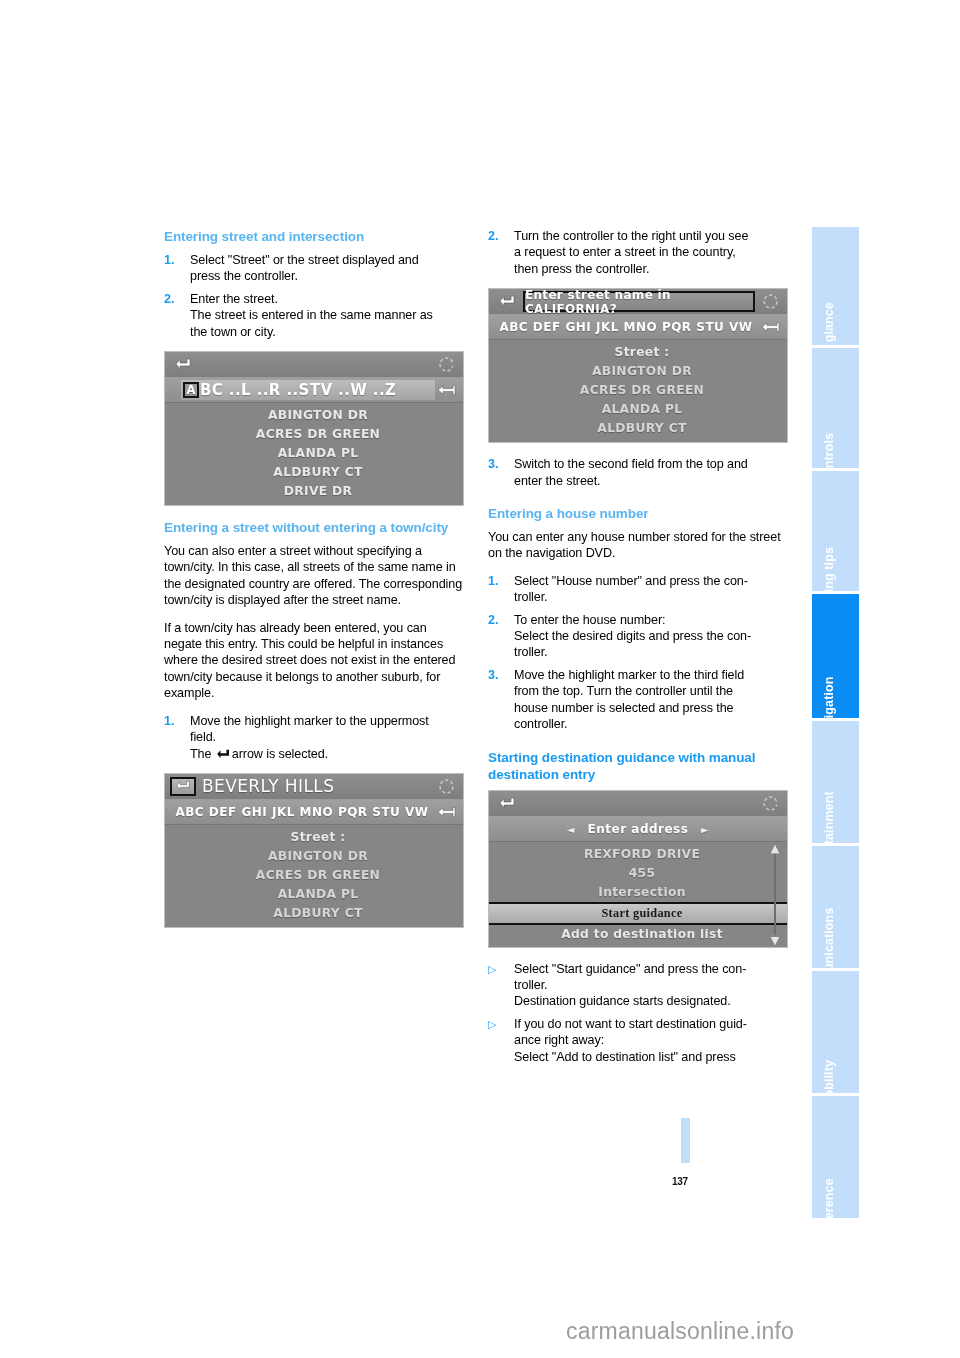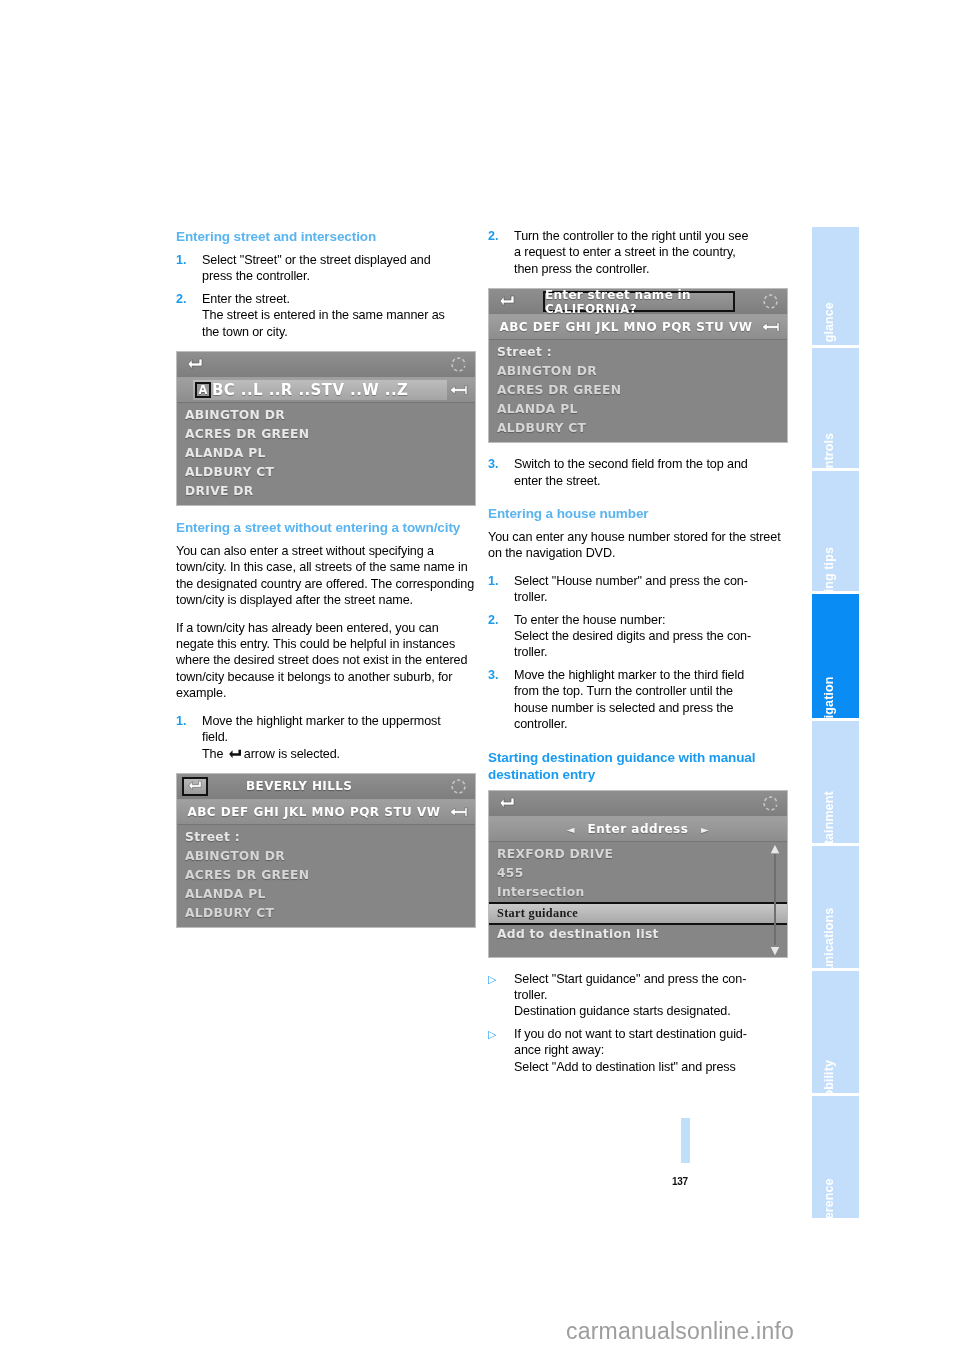--- a/index.html
+++ b/index.html
@@ -22,21 +22,21 @@
     width: 960px; height: 1358px;
     background: #ffffff;
   }
 
   
   .col {
     position: absolute;
     width: 300px;
     top: 228px;
   }
-  #col-left  { left: 176px; }
+  #col-left  { left: 164px; }
   #col-right { left: 488px; }
 
   h2.sec {
     color: #5ab4f0;
     font-size: 13.5px;
     font-weight: bold;
     line-height: 17px;
     margin: 0 0 7px 0;
     letter-spacing: -0.1px;
   }
@@ -102,29 +102,28 @@
     font-family: "DejaVu Sans", sans-serif;
     overflow: hidden;
   }
   .idrive .top-bar {
     height: 25px;
     background: linear-gradient(#8f8f8f, #7e7e7e);
     display: flex;
     align-items: center;
     padding: 0 5px;
     position: relative;
-    gap: 20px;
   }
   .idrive .top-bar .title {
     flex: 1;
     color: #ffffff;
-    font-size: 12px;
-    font-weight: bold;
+    font-size: 17px;
+    font-weight: normal;
     letter-spacing: 0.4px;
-    padding-left: 18px;
+    padding-left: 6px;
     text-shadow: 0 1px 1px rgba(0,0,0,.35);
   }
 
   .idrive .second-bar {
     height: 24px;
     background: linear-gradient(#a0a0a0, #8d8d8d);
     display: flex;
     align-items: center;
     padding: 0 4px;
     border-top: 1px solid #9d9d9d;
@@ -137,20 +136,21 @@
     font-weight: bold;
     letter-spacing: 0.5px;
     text-shadow: 0 1px 1px rgba(0,0,0,.3);
     white-space: nowrap;
   }
   .idrive .second-bar .letters.centered { text-align: center; }
 
   .idrive .list {
     background: #868686;
     padding: 3px 0 4px 0;
+    text-align: center;
   }
   .idrive .list .row {
     color: #e8e8e8;
     font-size: 12.3px;
     font-weight: bold;
     line-height: 19px;
     padding: 0 0 0 8px;
     letter-spacing: 0.3px;
     text-shadow: 0 1px 1px rgba(0,0,0,.3);
     white-space: nowrap;
@@ -505,21 +505,21 @@
           </svg>
         </div>
       </div>
       <div class="second-bar">
         <div class="letters centered">
           <span style="font-size:10px;opacity:.85;">◄</span>
           <span style="margin:0 8px;">Enter address</span>
           <span style="font-size:10px;opacity:.85;">►</span>
         </div>
       </div>
-      <div class="list" style="padding-bottom:10px;position:relative;">
+      <div class="list" style="padding-bottom:0;position:relative;">
         <div class="row dim">REXFORD DRIVE</div>
         <div class="row dim">455</div>
         <div class="row dim">Intersection</div>
         <div class="row highlight">Start guidance</div>
         <div class="row" style="padding-bottom:3px;">Add to destination list</div>
         <div style="position:absolute;right:5px;top:2px;bottom:2px;width:14px;display:flex;flex-direction:column;align-items:center;justify-content:space-between;">
           <span style="color:#e8e8e8;font-size:11px;line-height:9px;">▲</span>
           <span style="flex:1;width:2px;background:#6f6f6f;margin:1px 0;"></span>
           <span style="color:#e8e8e8;font-size:11px;line-height:9px;">▼</span>
         </div>

